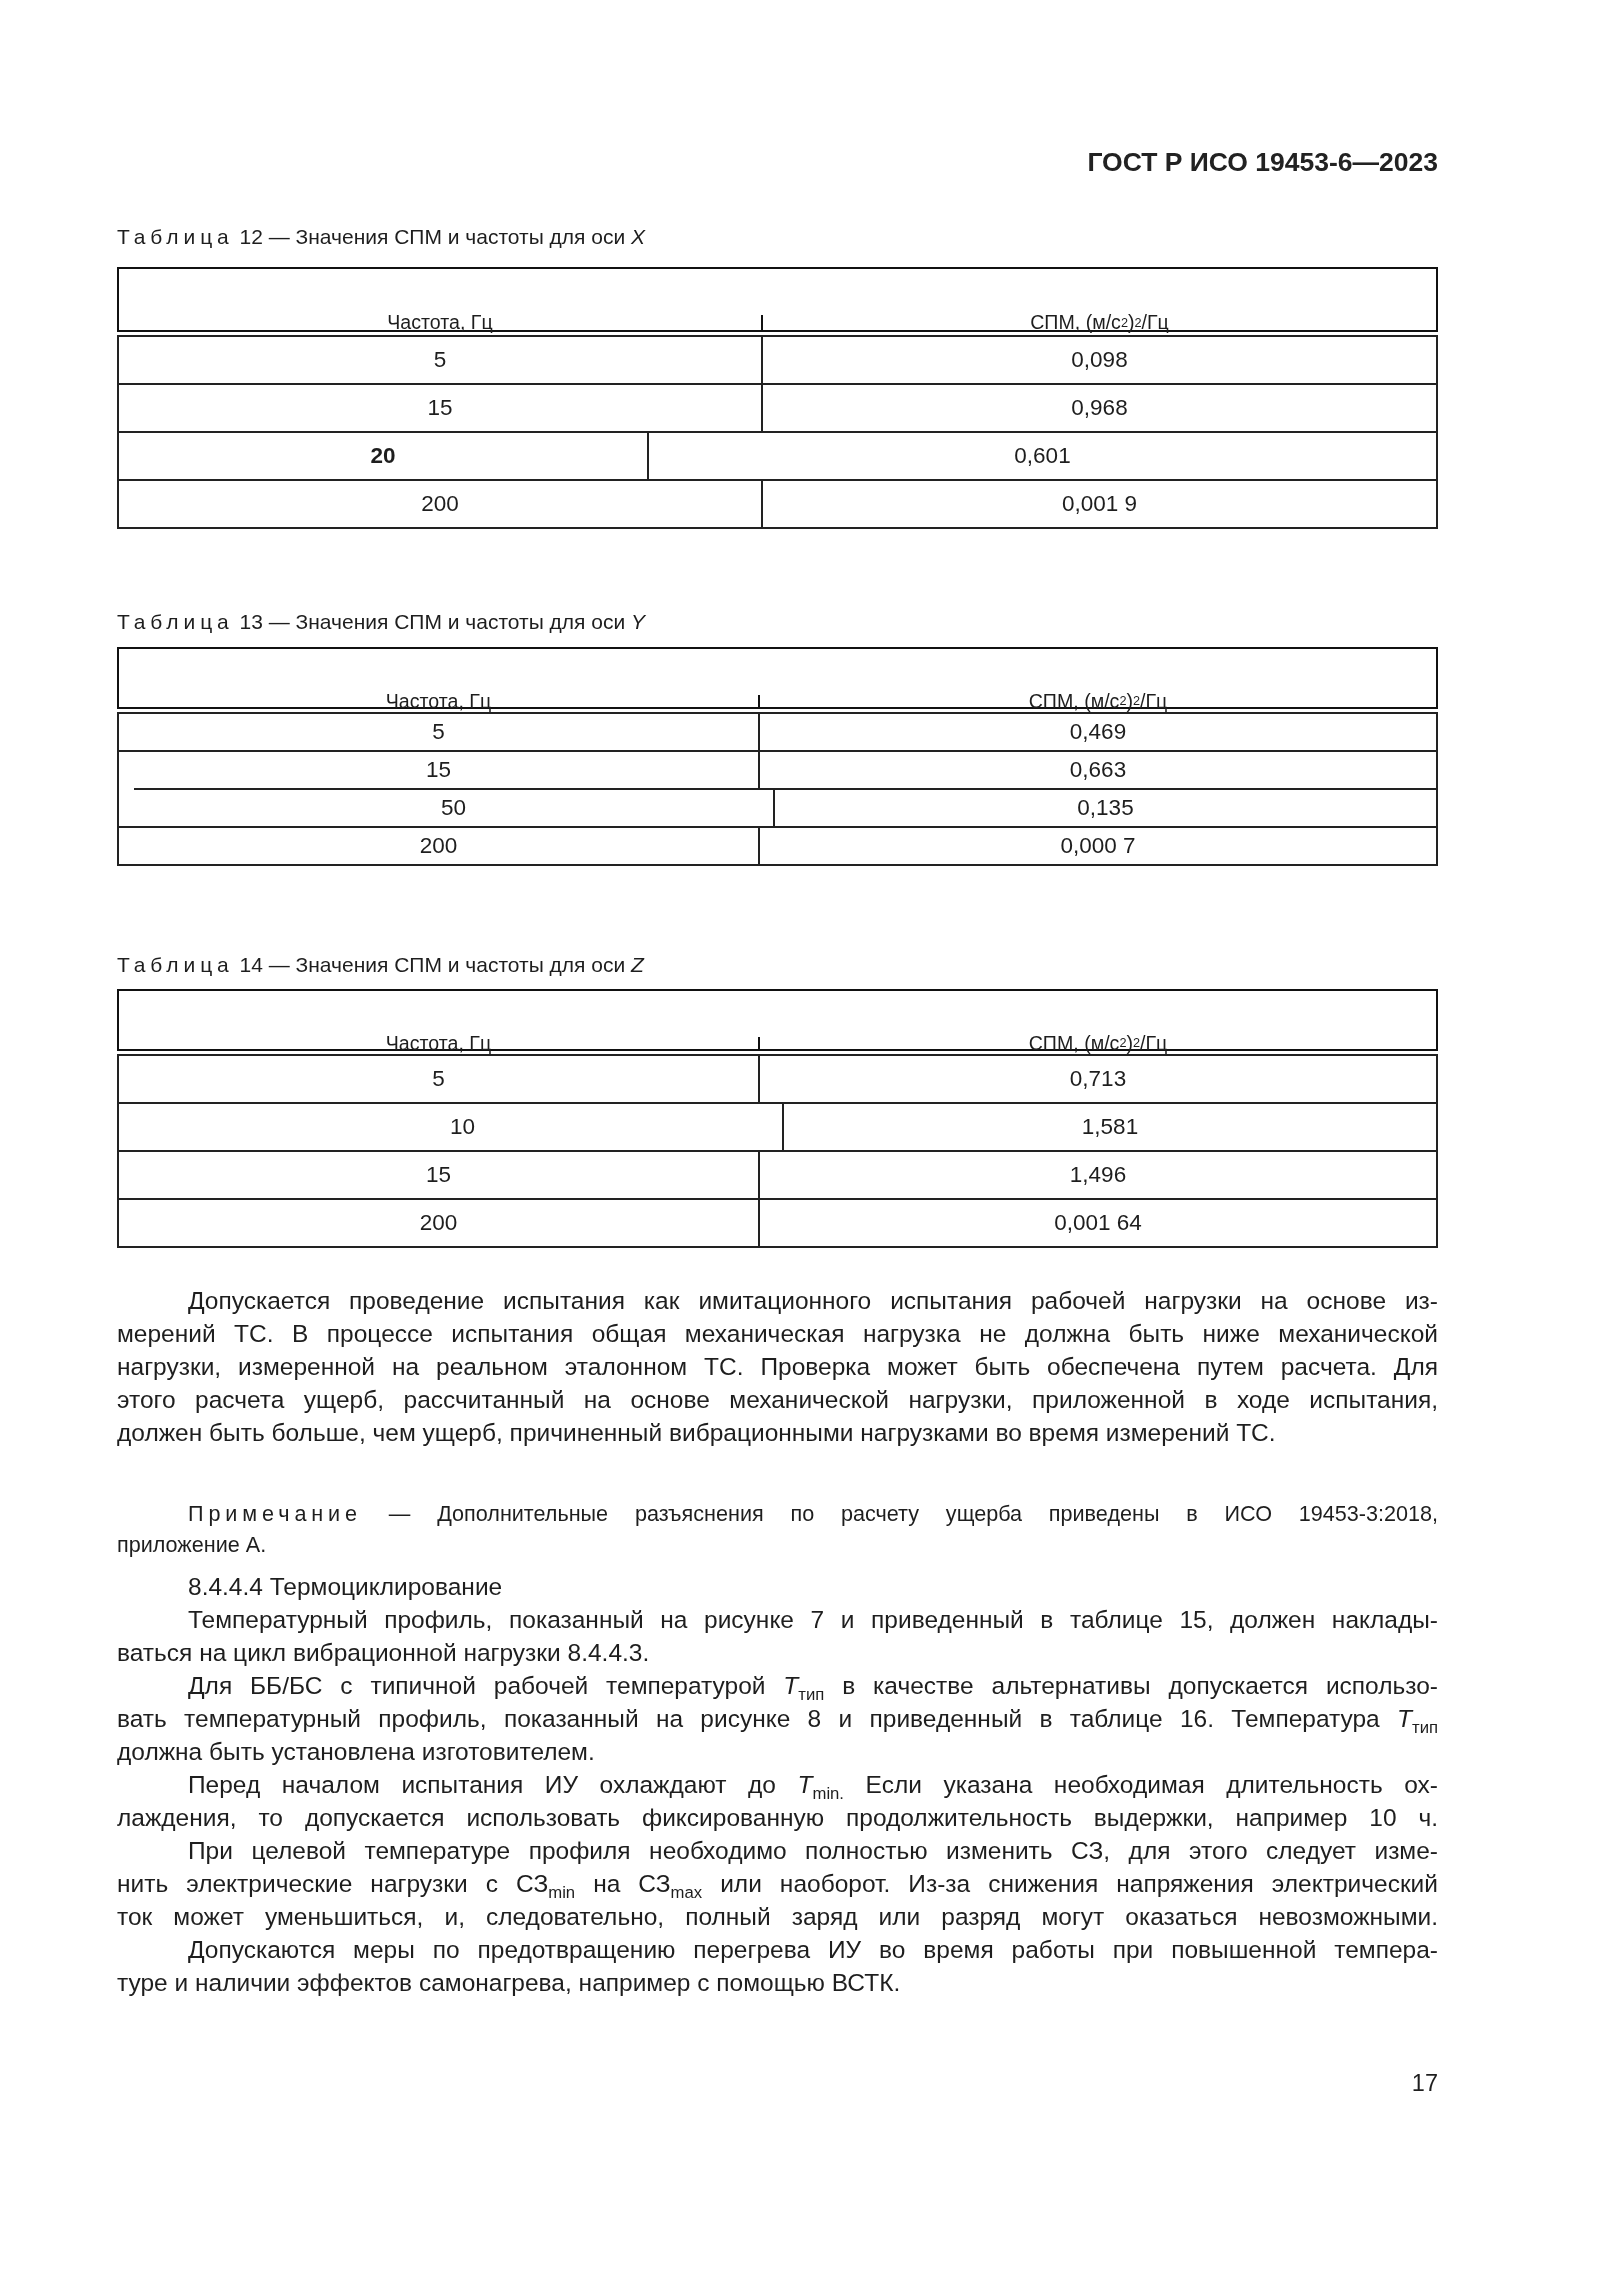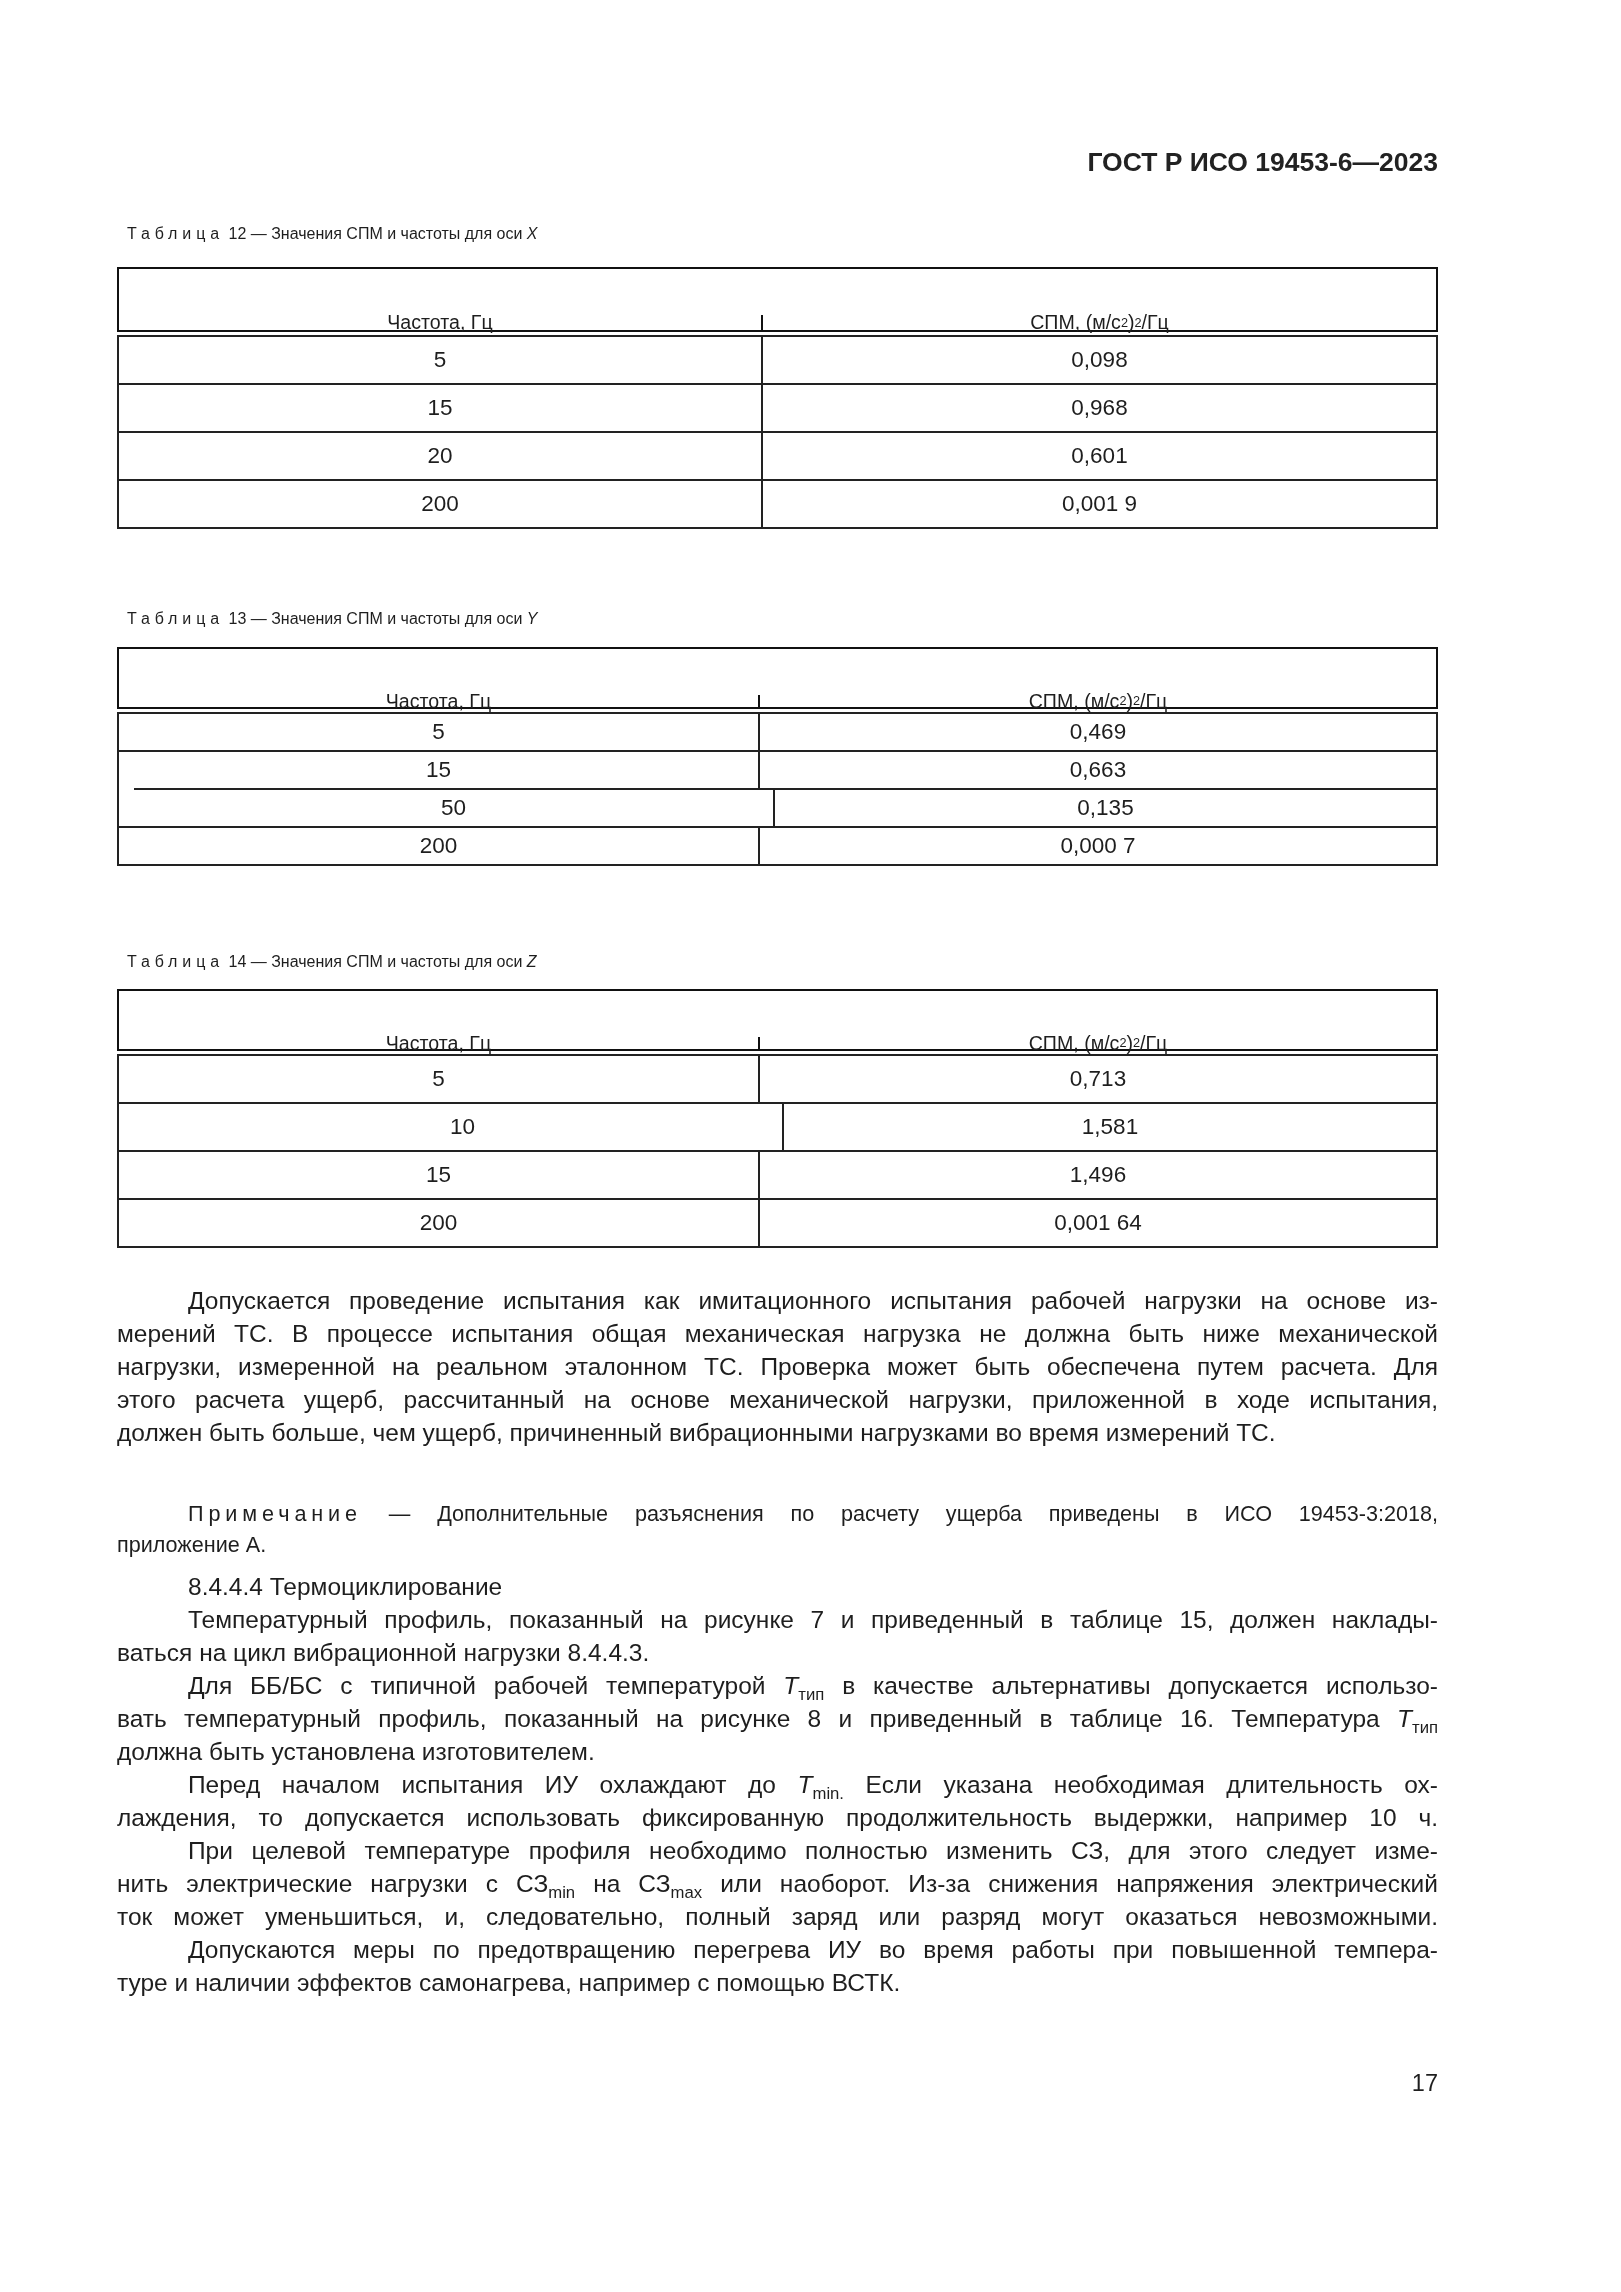--- a/index.html
+++ b/index.html
@@ -5,21 +5,21 @@
     html, body { margin: 0; padding: 0; background: #ffffff; }
     body {
       width: 1621px; height: 2293px; position: relative; overflow: hidden;
       font-family: "Liberation Sans", sans-serif; color: #1e1e1e;
     }
     .abs { position: absolute; }
     .header-doc {
       left: 980px; top: 147px; width: 458px; text-align: right;
       font-weight: bold; font-size: 26.5px; color: #222;
     }
-    .caption { font-size: 16px; left: 117px; white-space: nowrap; margin-left: 10px; }
+    .caption { font-size: 21px; left: 117px; white-space: nowrap; }
     .spaced { letter-spacing: 4.9px; }
     .caption i { font-style: italic; }
 
     .tbl { left: 117px; width: 1321px; }
     .tbl-head {
       display: flex; border: 2.9px solid #111; box-sizing: border-box;
     }
     .tbl-head .c { display: flex; align-items: center; justify-content: center; font-size: 19.6px; margin-top: 46px; }
     .tbl-head .c + .c { border-left: 2.9px solid #111; }
     .tbl-body {
@@ -64,21 +64,21 @@
   <div class="tbl-body">
     <div class="row" style="height:46px;">
       <div class="c" style="width:642px;">5</div>
       <div class="c" style="flex:1;">0,098</div>
     </div>
     <div class="row" style="height:46px;">
       <div class="c" style="width:642px;">15</div>
       <div class="c" style="flex:1;">0,968</div>
     </div>
     <div class="row" style="height:46px;">
-      <div class="c" style="width:642px;">20</div>
+      <div class="c" style="width:528px;font-weight:bold;">20</div>
       <div class="c" style="flex:1;">0,601</div>
     </div>
     <div class="row" style="height:46px;">
       <div class="c" style="width:642px;">200</div>
       <div class="c" style="flex:1;">0,001 9</div>
     </div>
   </div>
 </div>
 
 <div class="abs caption" style="top:610px;">

